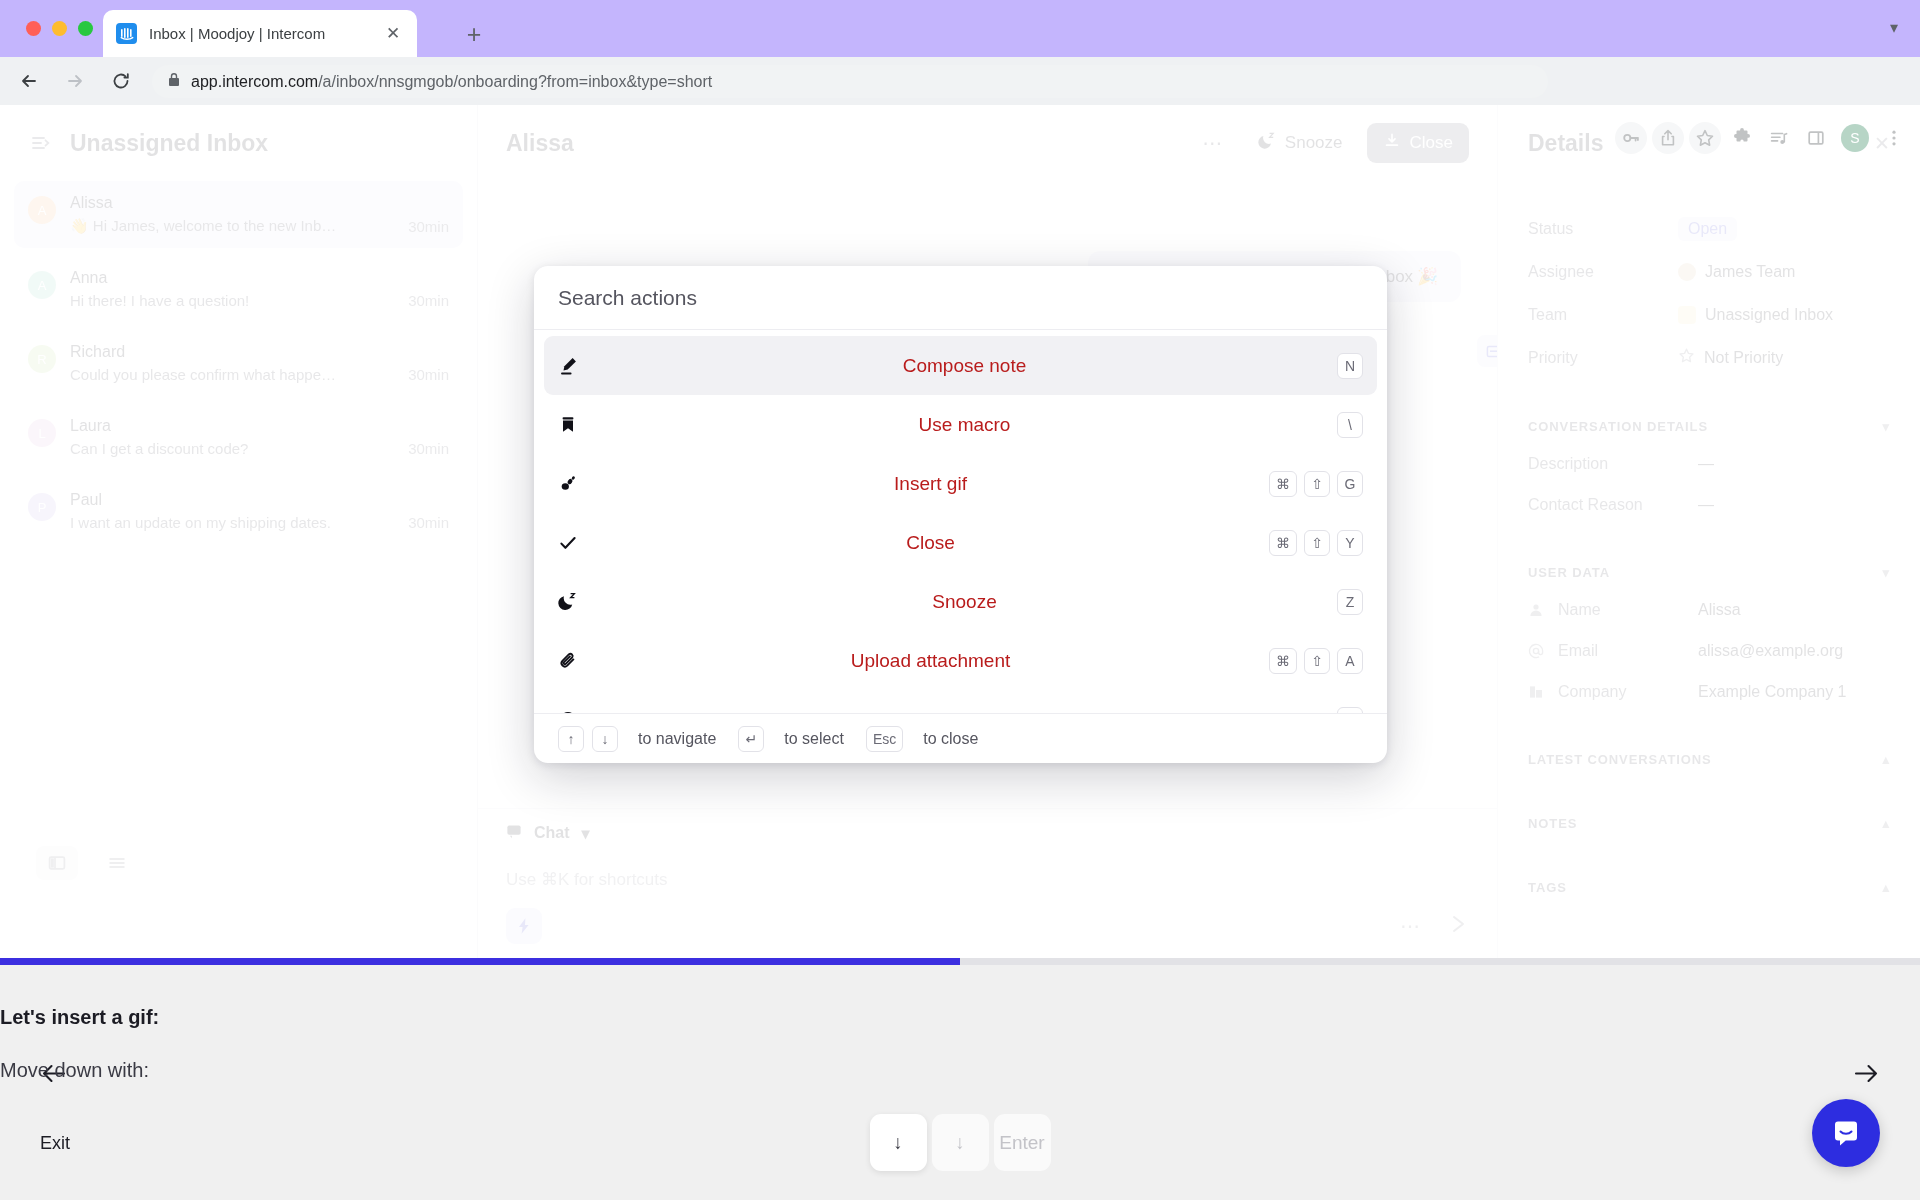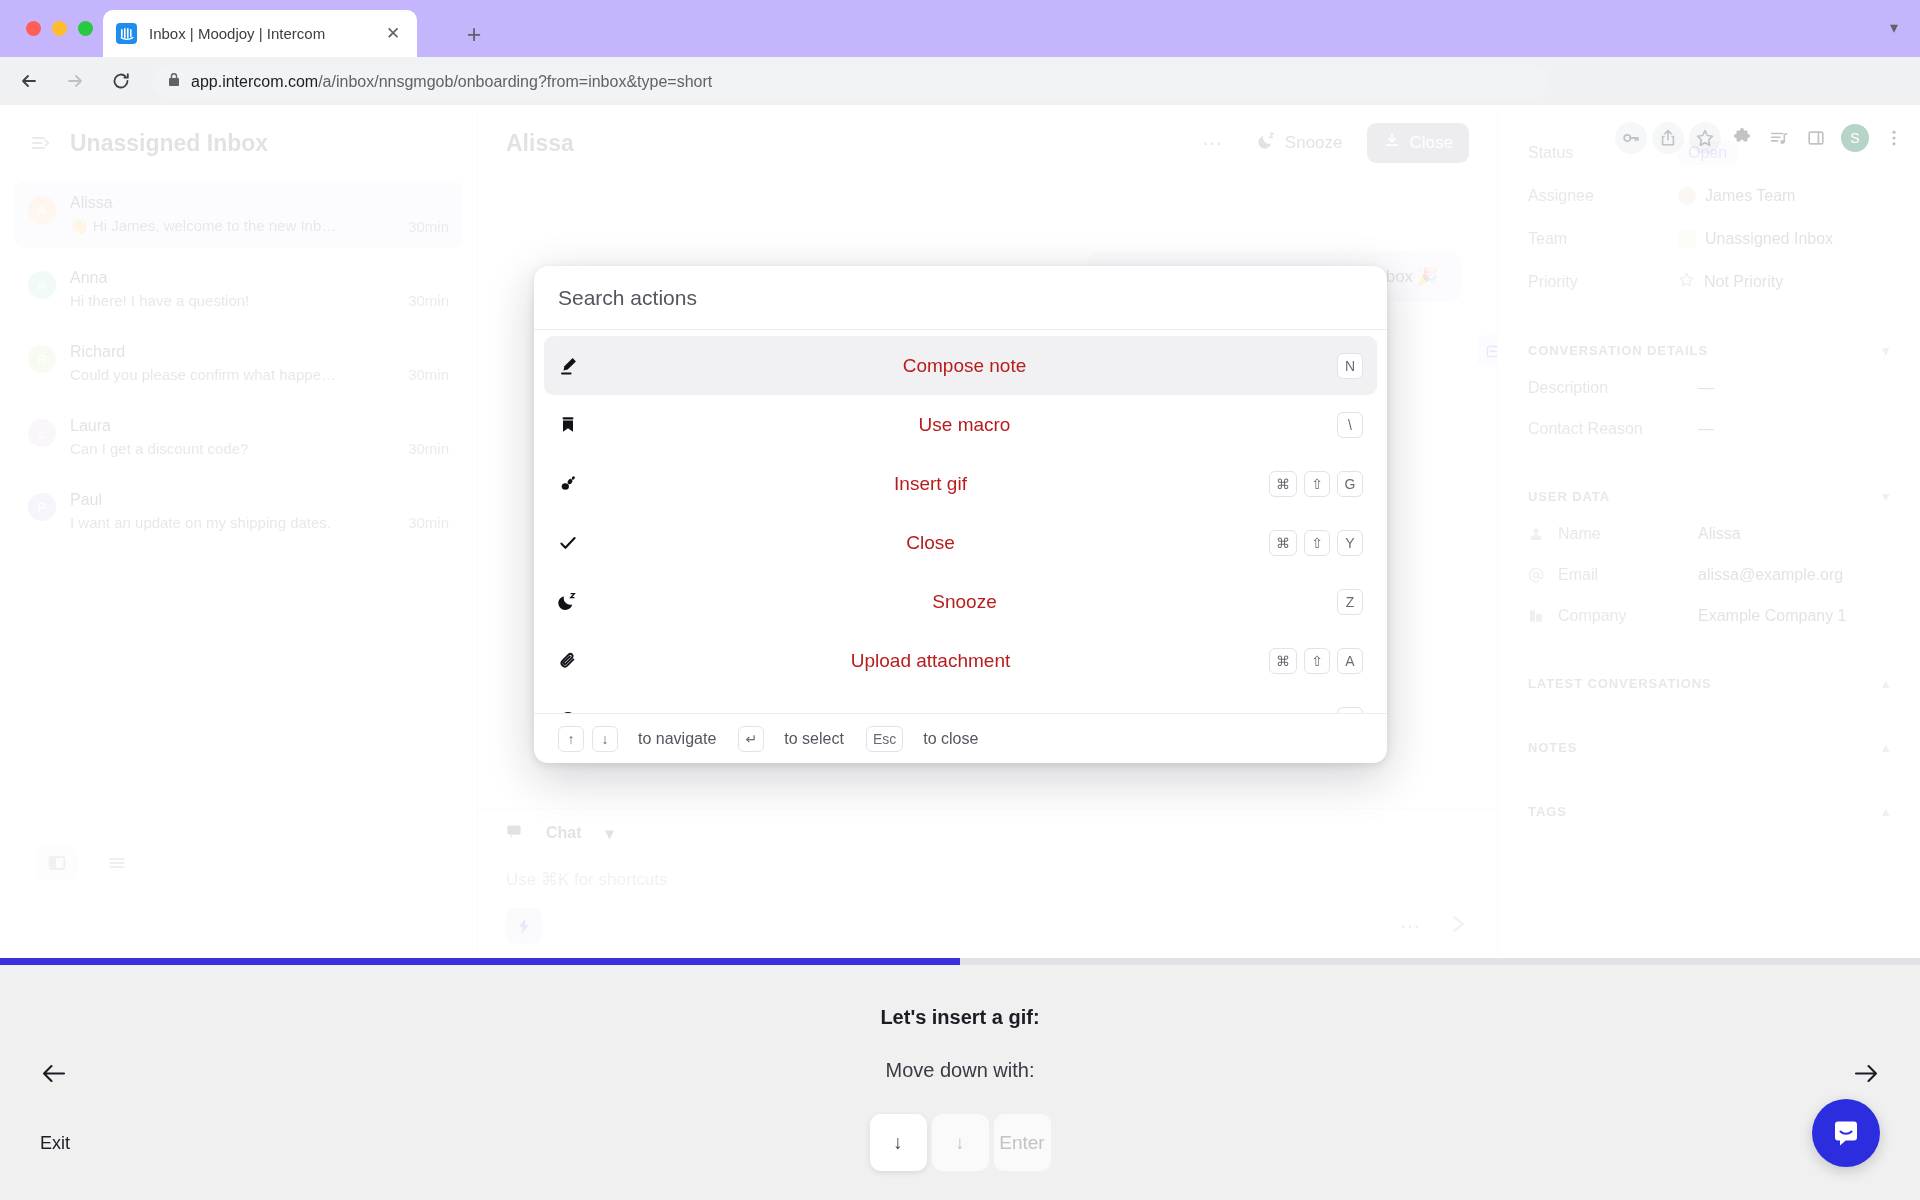--- a/index.html
+++ b/index.html
@@ -148,21 +148,21 @@
   .bubble-badge {
     position: absolute; right: -48px; top: 84px; width: 32px; height: 32px;
     border-radius: 8px; background: #eceaf8; color: #5b5bd6;
     display: flex; align-items: center; justify-content: center;
   }
 
   .composer {
     position: absolute; left: 0; bottom: 0; width: 1019px; height: 150px;
     border-top: 1px solid #edeef2; padding: 14px 28px;
   }
-  .comp-type { display: flex; align-items: center; gap: 24px; font-size: 16px; color: #2f2f39; font-weight: 600; }
+  .comp-type { display: flex; align-items: center; gap: 12px; font-size: 16px; color: #2f2f39; font-weight: 600; }
   .comp-placeholder { margin-top: 26px; font-size: 17px; color: #9a9aa4; }
   .comp-tools { position: absolute; left: 28px; right: 28px; bottom: 14px; display: flex; align-items: center; }
   .lightning {
     width: 36px; height: 36px; border-radius: 9px; background: #e4e3f8;
     color: #5b5bd6; display: flex; align-items: center; justify-content: center;
   }
   .comp-right { margin-left: auto; display: flex; align-items: center; gap: 26px; color: #8a8a94; }
 
   
   .details-col {
@@ -227,21 +227,21 @@
 
   
   .ob {
     position: absolute; left: 0; top: 958px; width: 1920px; height: 242px;
     background: #f0f0f0;
   }
   .ob-progress { position: absolute; left: 0; top: 0; width: 1920px; height: 7px; background: #e2e2e6; }
   .ob-progress i { display: block; height: 7px; width: 960px; background: #3c2fe0; }
   .ob-arrow-l { position: absolute; left: 38px; top: 100px; font-size: 31px; color: #1c1c24; }
   .ob-arrow-r { position: absolute; right: 38px; top: 100px; font-size: 31px; color: #1c1c24; }
-  .ob-center { position: absolute; left: 0; right: 0; top: 48px; text-align: center; }
+  .ob-center { position: absolute; left: 0; right: 0; top: 48px; }
   .ob-t1 { font-size: 20px; font-weight: 700; color: #1c1c24; }
   .ob-t2 { font-size: 20px; color: #3a3a44; margin-top: 30px; }
   .ob-keys { display: flex; justify-content: center; gap: 5px; margin-top: 32px; }
   .ob-key {
     width: 57px; height: 57px; border-radius: 11px; background: #fafafa;
     display: flex; align-items: center; justify-content: center;
     font-size: 19px; color: #c3c3c8;
   }
   .ob-key.active { background: #ffffff; color: #3a3a44; box-shadow: 0 2px 6px rgba(0,0,0,0.09); }
   .ob-exit { position: absolute; left: 40px; bottom: 46px; font-size: 18px; color: #1c1c24; }
@@ -503,20 +503,24 @@
               <svg width="22" height="22" viewBox="0 0 22 22" fill="none" stroke="currentColor" stroke-width="2" stroke-linecap="round" stroke-linejoin="round">
                   <path d="M7 4l9 7-9 7"></path>
                 </svg>
             </span>
           </div>
         </div>
       </div>
     </div>
 
     <div class="details-col">
+      <div class="det-head">
+        <div class="det-title">Details</div>
+        <div class="det-close">✕</div>
+      </div>
 
       <div style="height:26px"></div>
 
       <div class="det-row">
         <div class="det-label">Status</div>
         <div class="det-value status">Open</div>
       </div>
       <div class="det-row">
         <div class="det-label">Assignee</div>
         <div class="det-value">

